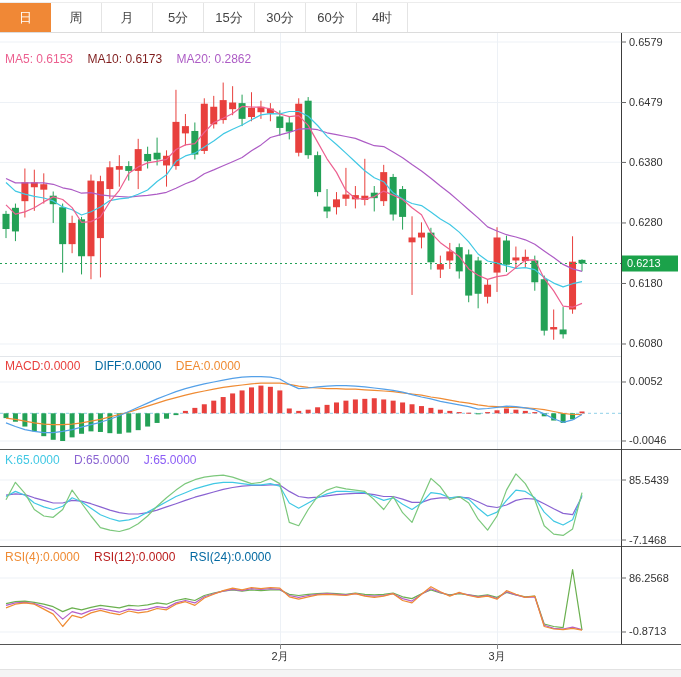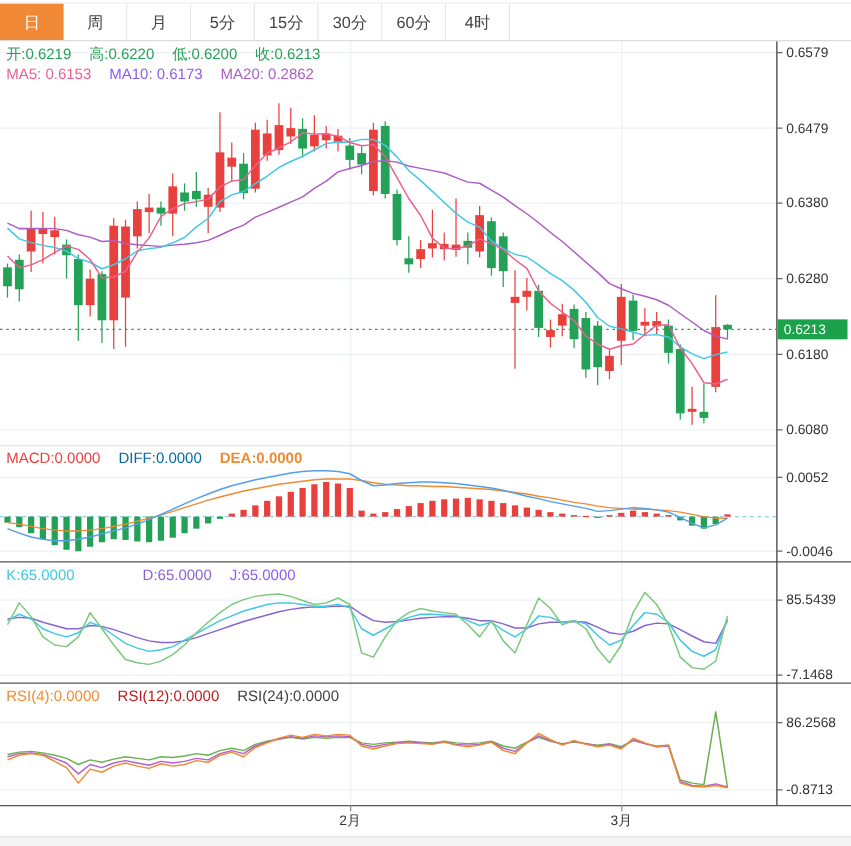--- a/index.html
+++ b/index.html
@@ -23,45 +23,39 @@
       <div class="tab active" style="background: rgb(240, 136, 54);">日</div>
       <div class="tab">周</div>
       <div class="tab">月</div>
       <div class="tab">5分</div>
       <div class="tab">15分</div>
       <div class="tab">30分</div>
       <div class="tab">60分</div>
       <div class="tab">4时</div>
     </div>
 
-  <div class="legend" style="top:35px;">
-    <span style="color: rgb(35, 161, 86);">开:0.6219</span>
-    <span style="color: rgb(35, 161, 86);">高:0.6220</span>
-    <span style="color: rgb(35, 161, 86);">低:0.6200</span>
-    <span style="color: rgb(35, 161, 86);">收:0.6213</span>
-  </div>
   <div class="legend" style="top:52px;">
     <span style="color: rgb(236, 96, 144);">MA5: 0.6153</span>
-    <span style="color: #8b5cf6;">MA10: 0.6173</span>
+    <span style="color: #7f1d1d;">MA10: 0.6173</span>
     <span style="color: rgb(173, 92, 197);">MA20: 0.2862</span>
   </div>
   <div class="legend" style="top:359px;">
     <span style="color: rgb(232, 64, 61);">MACD:0.0000</span>
     <span style="color: #0369a1;">DIFF:0.0000</span>
-    <span style="color: rgb(239, 139, 51); font-weight: bold;">DEA:0.0000</span>
+    <span style="color: rgb(239, 139, 51);">DEA:0.0000</span>
   </div>
   <div class="legend" style="top:453px;">
     <span style="color: rgb(65, 200, 228); margin-top: 48px;">K:65.0000</span>
-    <span style="color: rgb(138, 99, 210); margin-left: 40px;">D:65.0000</span>
+    <span style="color: rgb(138, 99, 210);">D:65.0000</span>
     <span style="color: #8b5cf6;">J:65.0000</span>
   </div>
   <div class="legend" style="top:550px;">
     <span style="color: rgb(239, 139, 51);">RSI(4):0.0000</span>
     <span style="color: #b91c1c;">RSI(12):0.0000</span>
-    <span style="color: #404040;">RSI(24):0.0000</span>
+    <span style="color: #0369a1;">RSI(24):0.0000</span>
   </div>
 
   <div id="chart-wrap"><svg width="681" height="677">
         <g>
           <line x1="280.5" y1="32" x2="280.5" y2="644" stroke="#edf1f6" stroke-width="1"></line>
           <line x1="497.5" y1="32" x2="497.5" y2="644" stroke="#edf1f6" stroke-width="1"></line>
           <line x1="0" y1="42" x2="621" y2="42" stroke="#edf1f6"></line>
           <line x1="0" y1="102.52000000000005" x2="621" y2="102.52000000000005" stroke="#edf1f6"></line>
           <line x1="0" y1="162.43480000000017" x2="621" y2="162.43480000000017" stroke="#edf1f6"></line>
           <line x1="0" y1="222.95480000000023" x2="621" y2="222.95480000000023" stroke="#edf1f6"></line>

